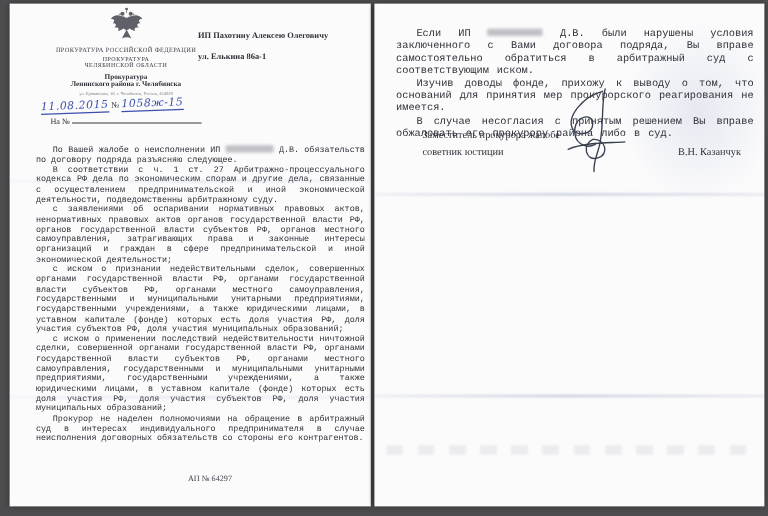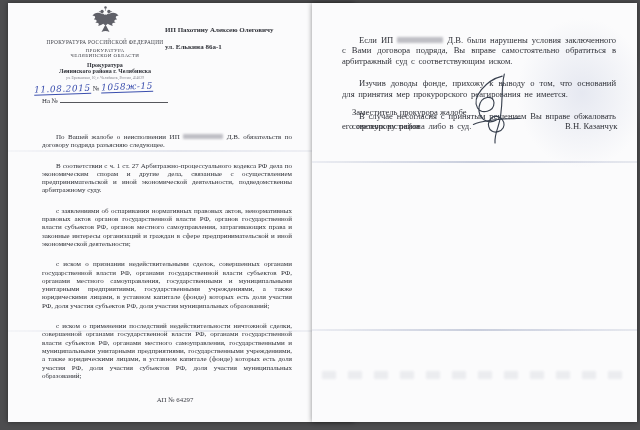--- a/index.html
+++ b/index.html
@@ -7,21 +7,21 @@
     width:640px;height:430px;overflow:hidden;
     background:#4d4d4f;
     font-family:"Liberation Serif", serif;
   }
   .scene{position:relative;width:640px;height:430px;}
   .page{
     position:absolute;top:3px;height:419px;background:#fbfbfc;
     box-shadow:0 0 5px rgba(0,0,0,0.45);
     color:#2f3138;
   }
-  #page-left{left:8px;width:301px;padding-left:45px;}
+  #page-left{left:8px;width:301px;}
   #page-right{left:312px;width:325px;}
 
   
   .letterhead{position:absolute;left:12px;top:2px;width:170px;text-align:center;}
   .emblem{width:29px;height:31px;display:block;margin:0 auto;}
   .lh1{font-size:5.3px;letter-spacing:0.3px;margin-top:3px;color:#3a3c44;}
   .lh2{font-size:5px;letter-spacing:0.4px;margin-top:3px;color:#3a3c44;}
   .lh3{font-size:5px;letter-spacing:0.4px;color:#3a3c44;}
   .lh4{font-size:6px;font-weight:bold;margin-top:3.5px;}
   .lh5{font-size:6px;font-weight:bold;}
@@ -41,21 +41,21 @@
   }
   .no-sign{color:#2f3138;font-style:normal;font-size:7px;margin:0 2px;}
   .na-row{position:absolute;left:34px;top:94px;font-size:6.8px;}
   .na-line{display:inline-block;width:108px;border-bottom:0.8px solid #55565c;height:5px;}
 
   
   .body1{
     position:absolute;left:22px;top:118px;width:274px;
     font-size:7px;line-height:8.3px;text-align:justify;
   }
-  .body1 p,.body2 p{margin:12px;text-indent:14px;}
+  .body1 p,.body2 p{margin:0;text-indent:14px;font-family:Liberation Mono, monospace;}
   .redact{
     display:inline-block;width:40px;height:5.5px;border-radius:1px;
     background:#bfbfc5;filter:blur(1.2px);vertical-align:baseline;
   }
   .footer-code{position:absolute;left:30px;top:393px;width:274px;text-align:center;font-size:6.8px;color:#3a3c44;}
 
   
   .body2{
     position:absolute;left:18px;top:20px;width:298px;
     font-size:8.6px;line-height:10.4px;text-align:justify;
@@ -126,20 +126,21 @@
       <span>На №</span>
       <span class="na-line"></span>
     </div>
 
     <div class="body1">
       <p><span>По Вашей жалобе о неисполнении ИП</span> <span class="redact"></span> <span>Д.В. обязательств по договору подряда разъясняю следующее.</span></p>
       <p>В соответствии с ч. 1 ст. 27 Арбитражно-процессуального кодекса РФ дела по экономическим спорам и другие дела, связанные с осуществлением предпринимательской и иной экономической деятельности, подведомственны арбитражному суду.</p>
       <p>с заявлениями об оспаривании нормативных правовых актов, ненормативных правовых актов органов государственной власти РФ, органов государственной власти субъектов РФ, органов местного самоуправления, затрагивающих права и законные интересы организаций и граждан в сфере предпринимательской и иной экономической деятельности;</p>
       <p>с иском о признании недействительными сделок, совершенных органами государственной власти РФ, органами государственной власти субъектов РФ, органами местного самоуправления, государственными и муниципальными унитарными предприятиями, государственными учреждениями, а также юридическими лицами, в уставном капитале (фонде) которых есть доля участия РФ, доля участия субъектов РФ, доля участия муниципальных образований;</p>
       <p>с иском о применении последствий недействительности ничтожной сделки, совершенной органами государственной власти РФ, органами государственной власти субъектов РФ, органами местного самоуправления, государственными и муниципальными унитарными предприятиями, государственными учреждениями, а также юридическими лицами, в уставном капитале (фонде) которых есть доля участия РФ, доля участия субъектов РФ, доля участия муниципальных образований;</p>
+      <p>Прокурор не наделен полномочиями на обращение в арбитражный суд в интересах индивидуального предпринимателя в случае неисполнения договорных обязательств со стороны его контрагентов.</p>
     </div>
 
     <div class="footer-code">АП № 64297</div>
 
     <div class="crease c-light" style="top:147px"></div>
     <div class="crease c-light" style="top:327px"></div>
   </div>
 
   <div class="page" id="page-right">
     <div class="smudge"></div>

